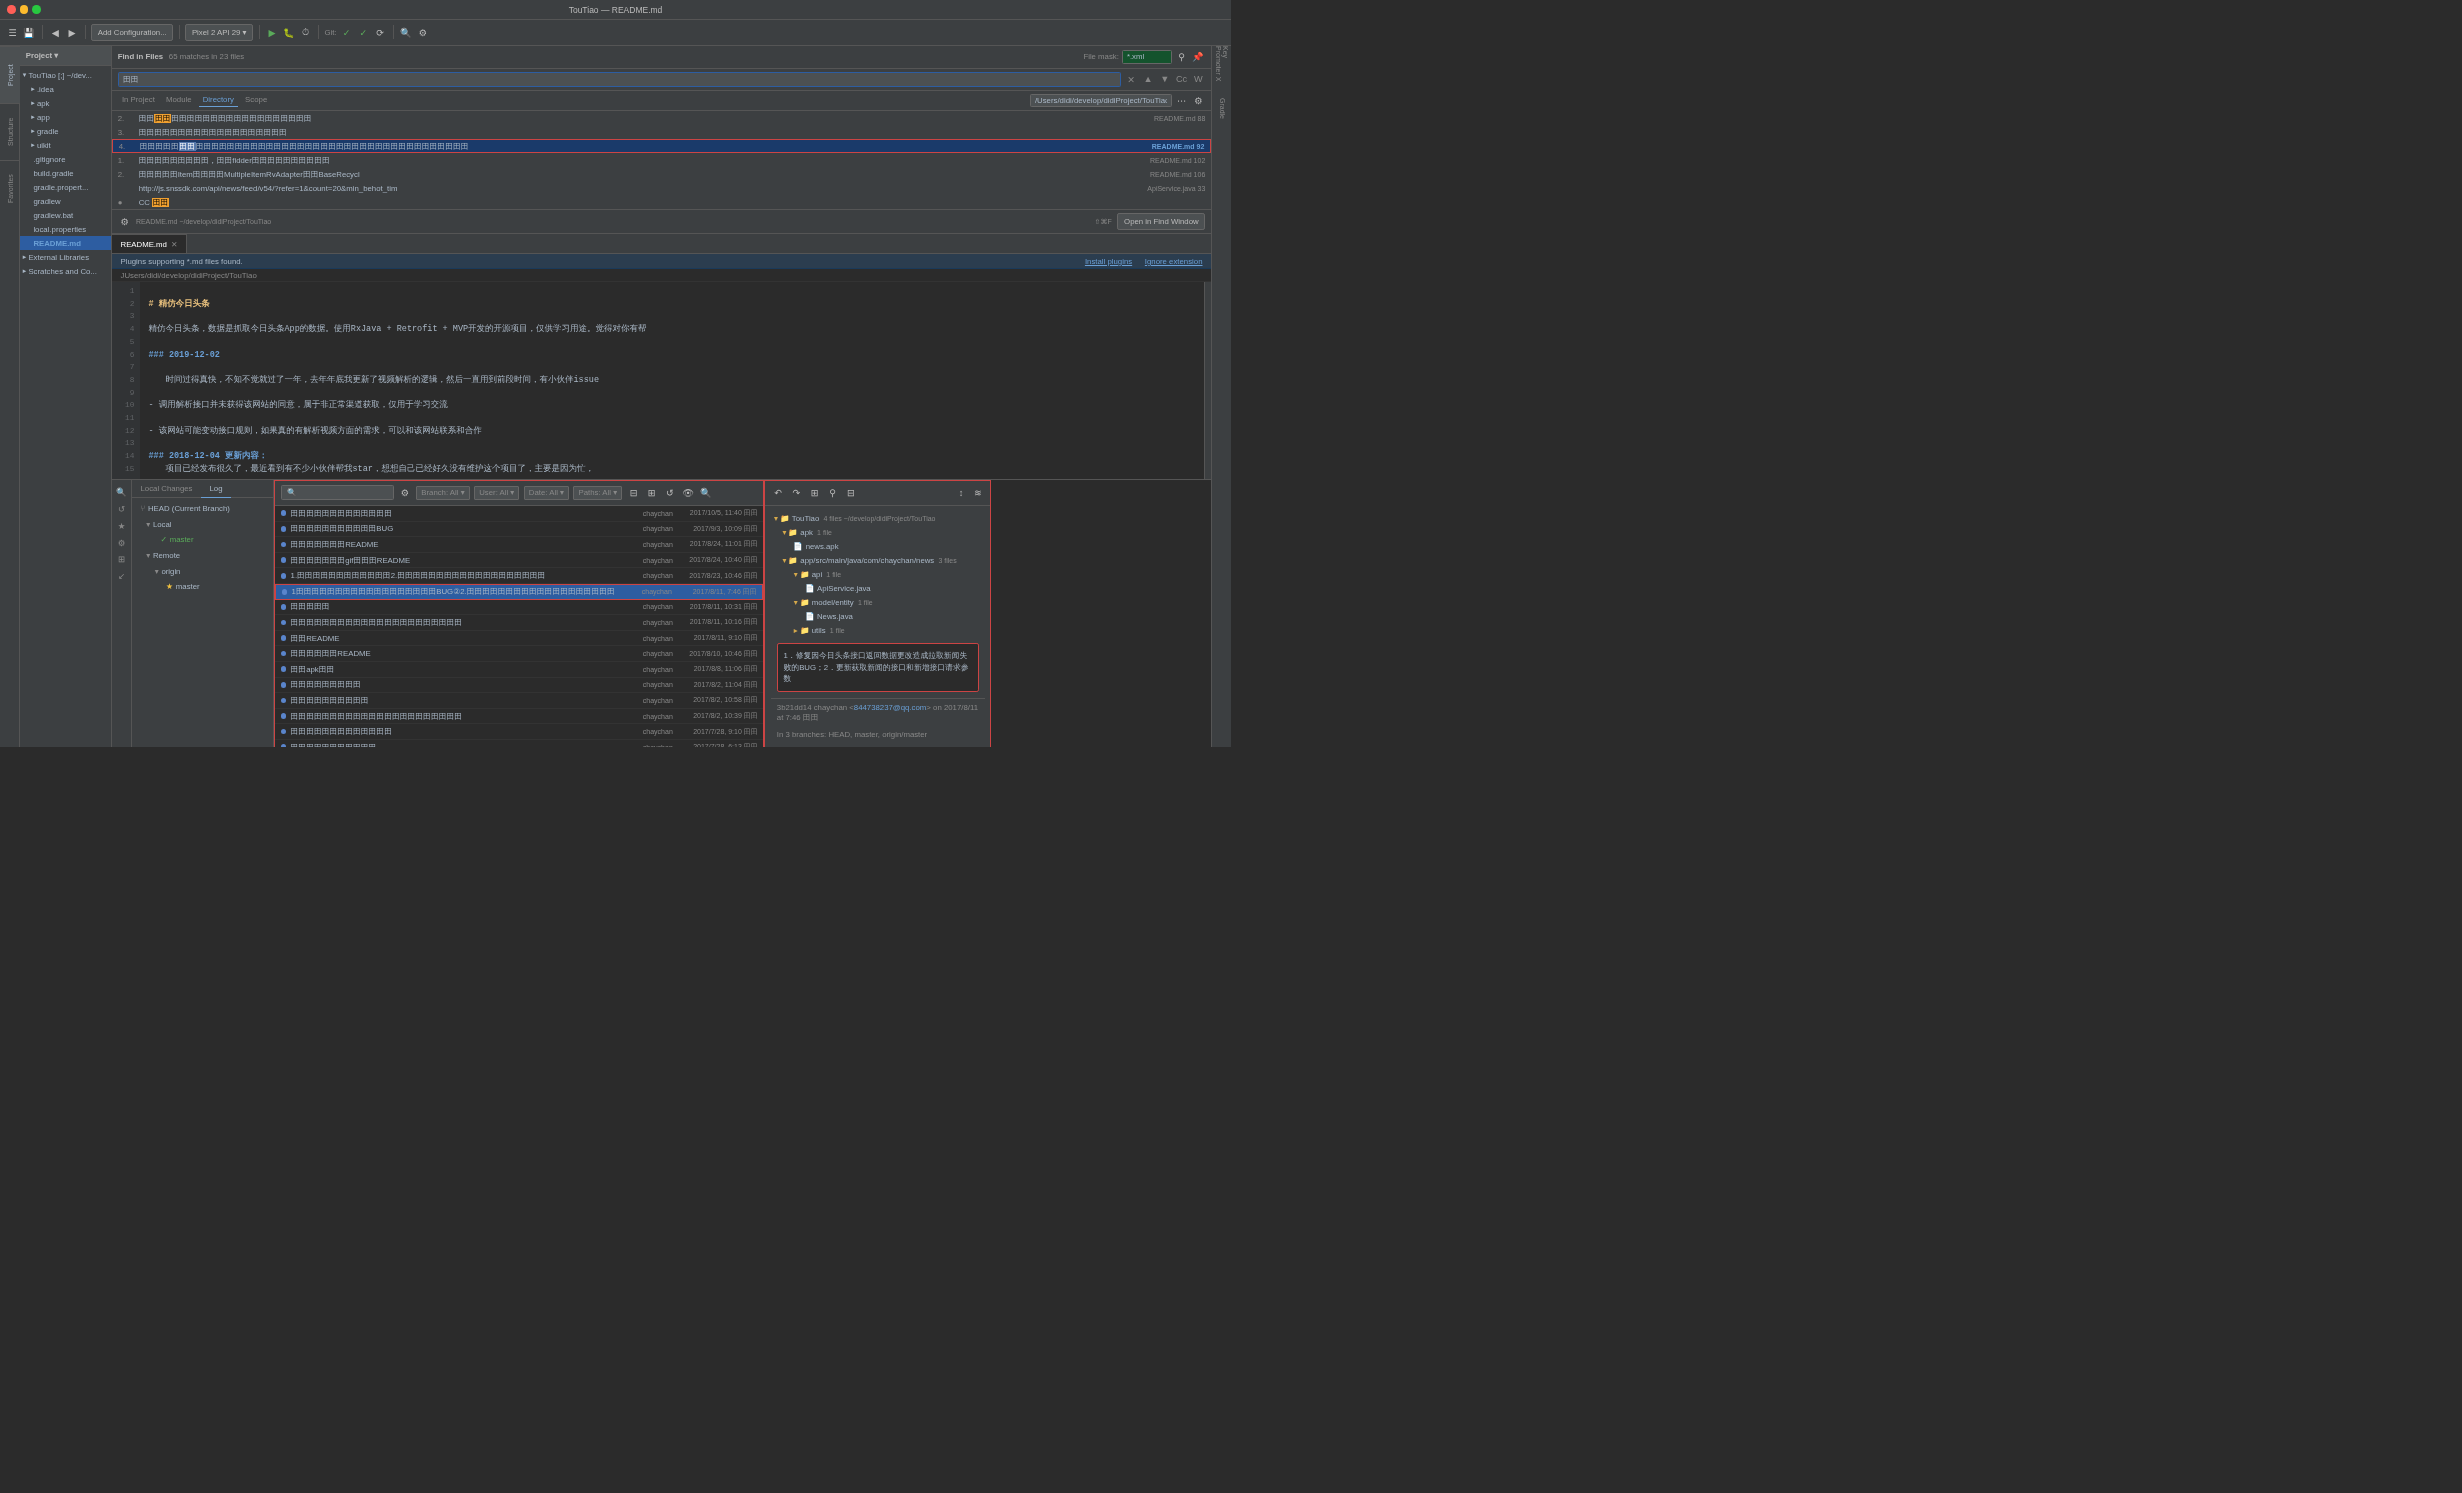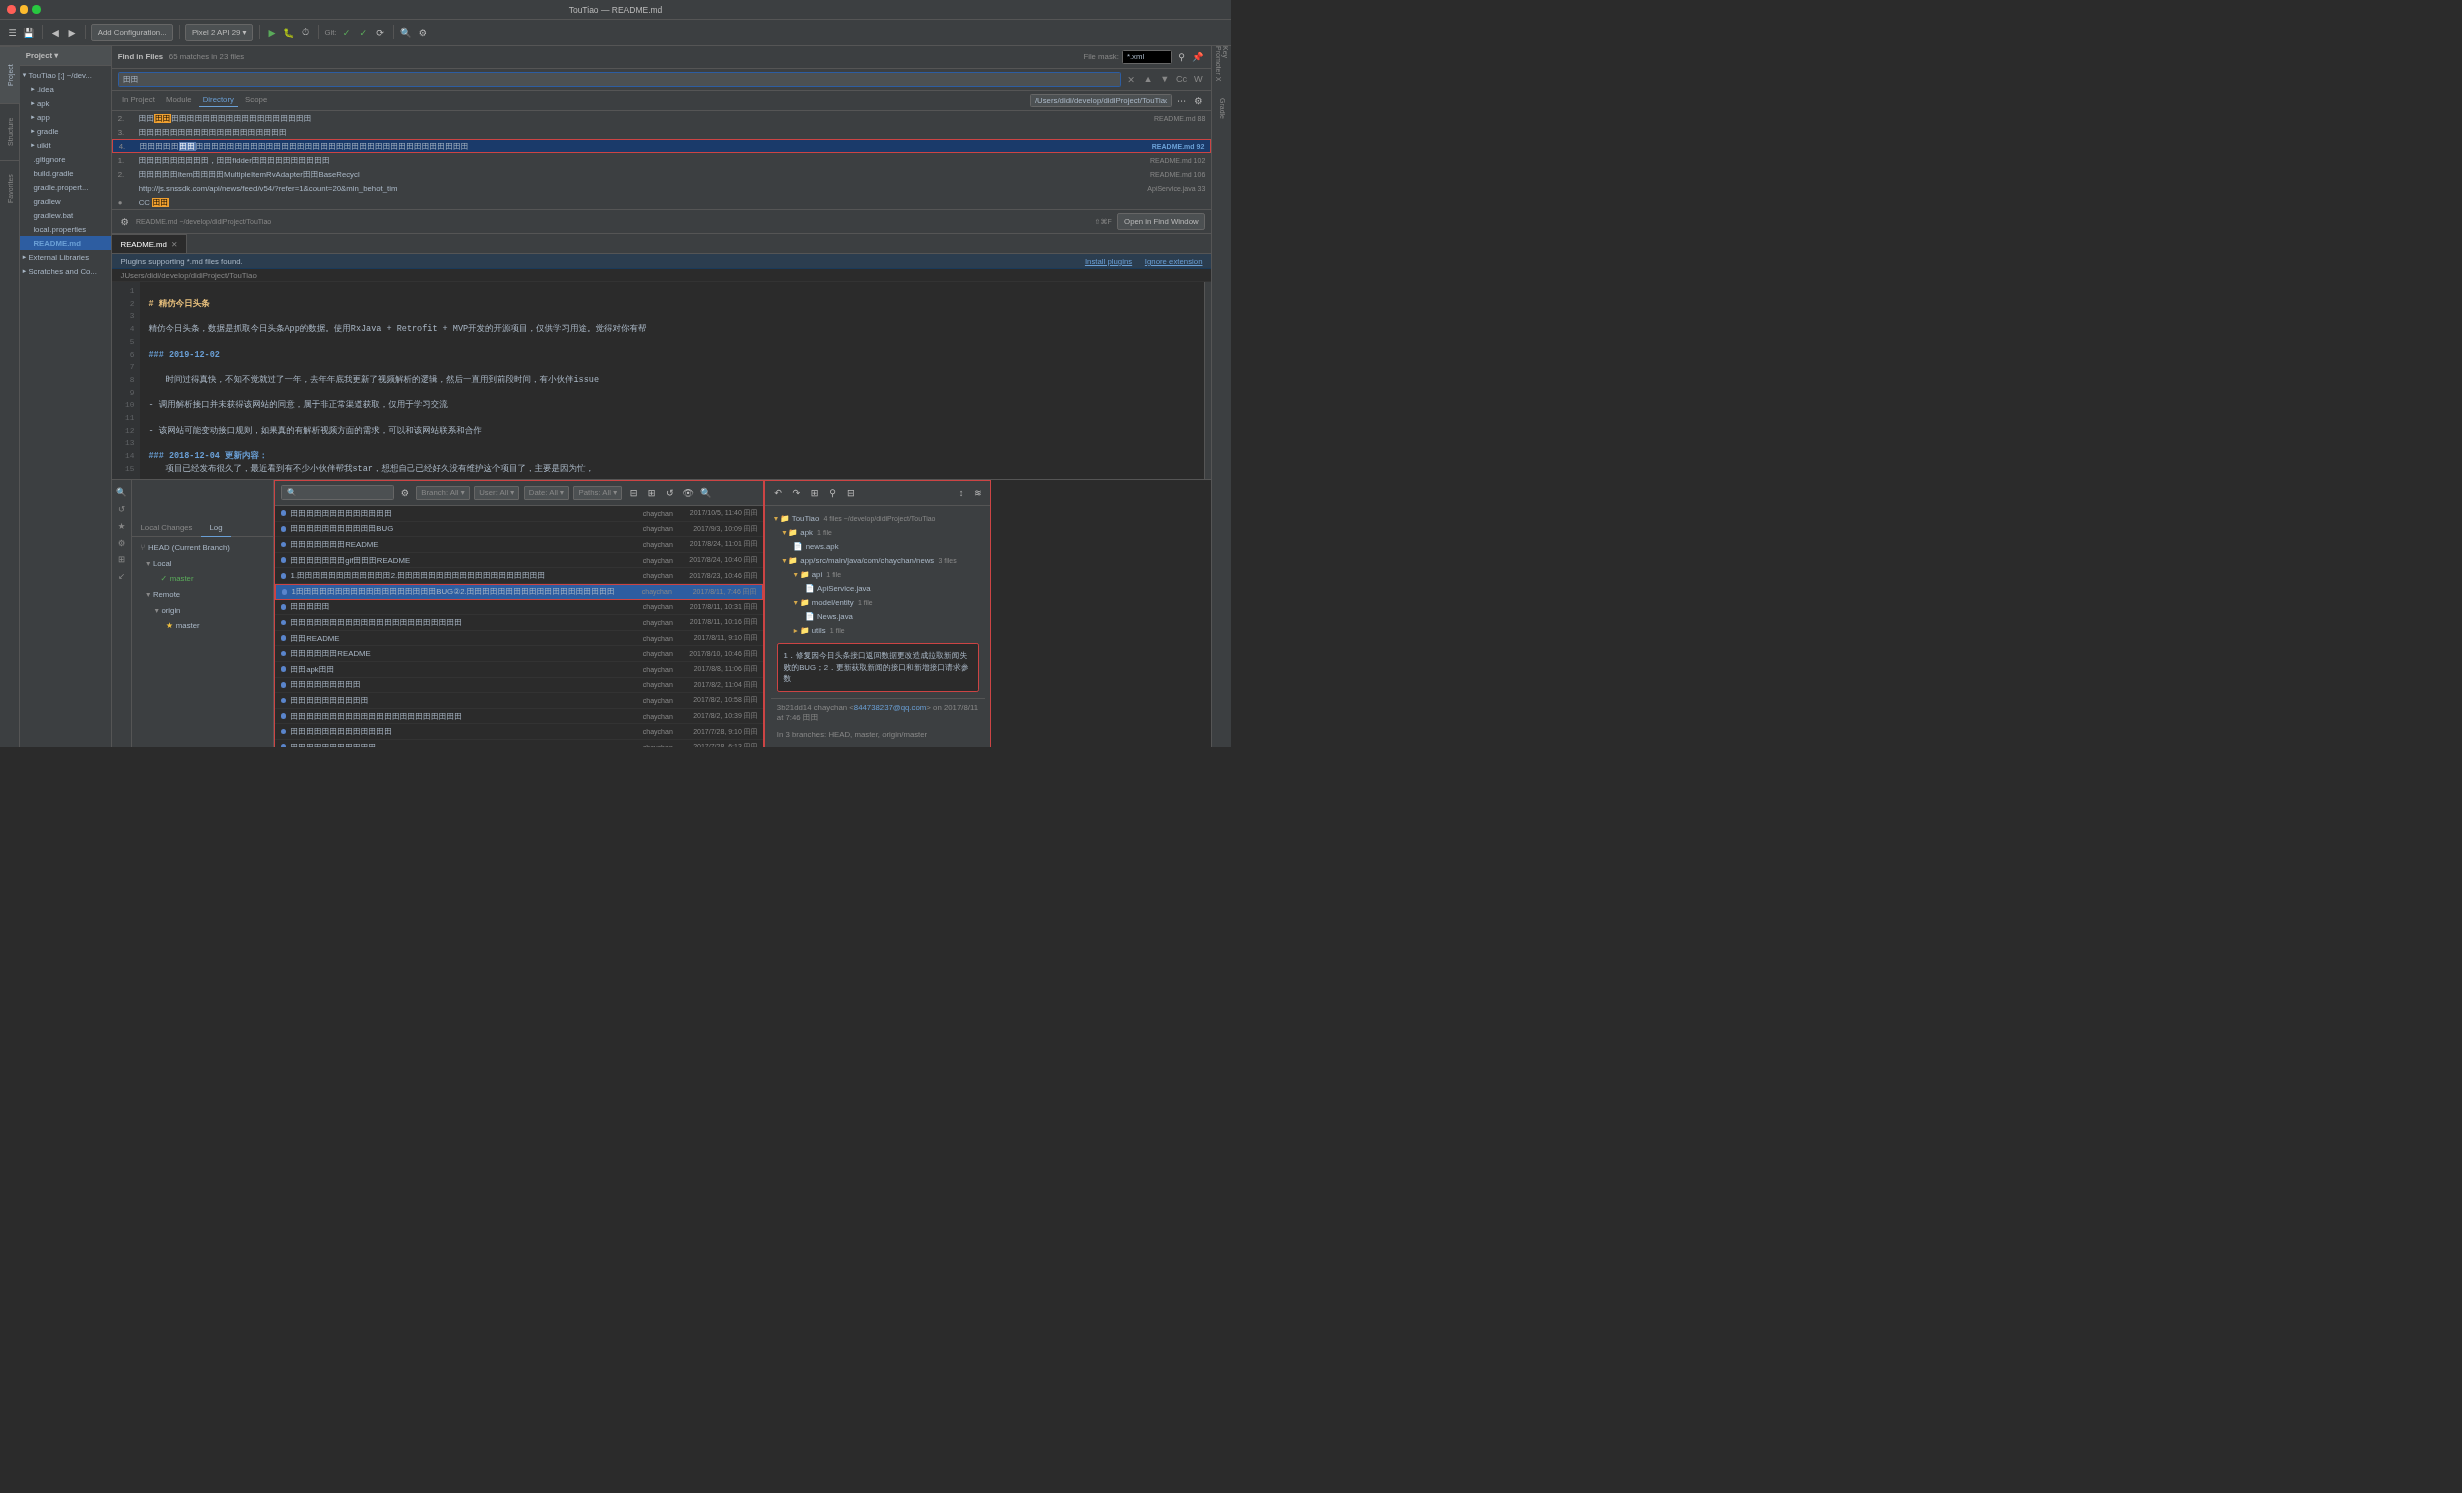--- a/index.html
+++ b/index.html
@@ -160,21 +160,21 @@
       display: flex;
       align-items: center;
       gap: 2.8px;
       margin-left: auto;
     }
     .file-mask-label {
       font-size: 7.8px;
       color: #888;
     }
     .file-mask-input {
-      background: #000000;
+      background: #14532d;
       border: 0.7px solid #666;
       color: #a9b7c6;
       padding: 1.4px 4.2px;
       font-size: 7.8px;
       width: 50px;
       border-radius: 1.4px;
     }
 
     .find-search-row {
       display: flex;
@@ -380,21 +380,20 @@
     }
     .git-tabs {
       display: flex;
       border-bottom: 0.7px solid #555;
     }
     .git-tab {
       padding: 4.2px 8.5px;
       font-size: 7.8px;
       cursor: pointer;
       color: #888;
-      margin-top: 39px;
     }
     .git-tab.active {
       color: #a9b7c6;
       border-bottom: 1.4px solid #6a9fd5;
       margin-bottom: -0.7px;
     }
     .git-branch-tree {
       flex: 1;
       padding: 2.8px 5.7px;
       font-size: 7.8px;

